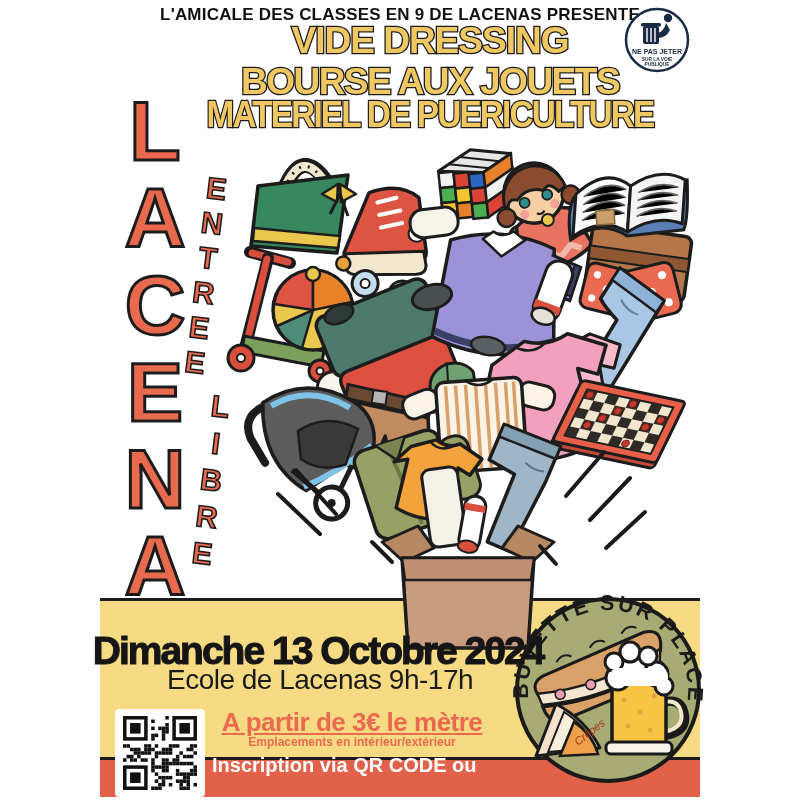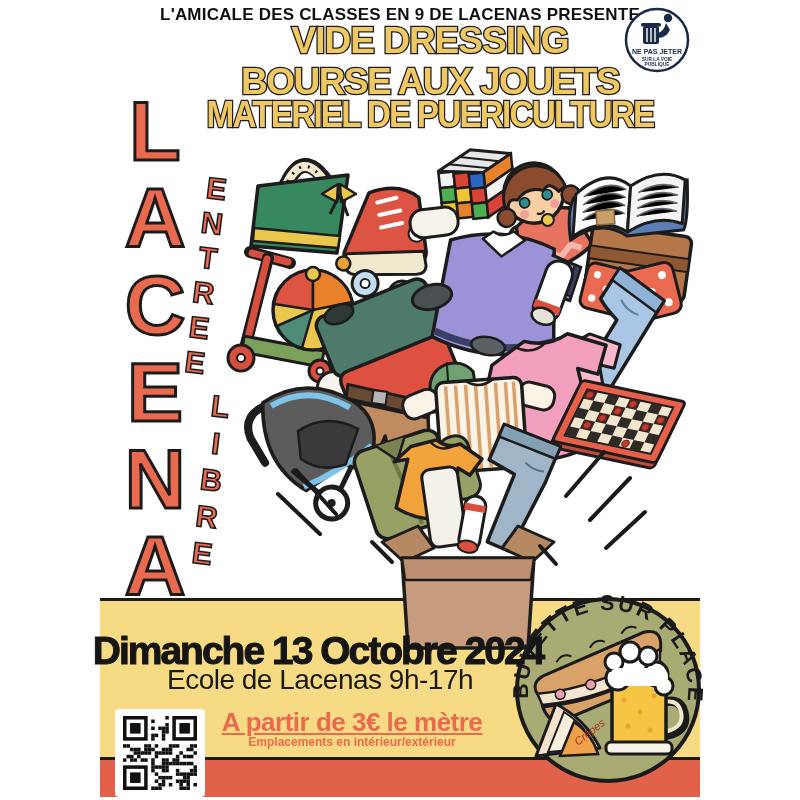--- a/index.html
+++ b/index.html
@@ -565,13 +565,14 @@
         <rect x="7.0476190476190474" y="56.38095238095238" width="10.571428571428571" height="10.571428571428571" fill="#111"></rect>
       </g>
   </g>
 </svg>
 
 <div class="abs date-line">Dimanche 13 Octobre 2024</div>
 <div class="abs place-line">Ecole de Lacenas 9h-17h</div>
 <div class="abs price-line">A partir de 3€ le mètre</div>
 <div class="abs placement-line">Emplacements en intérieur/extérieur</div>
 <div class="abs inscription">
+  <div>Inscription via QR CODE ou</div>
 </div>
 
 </body></html>

